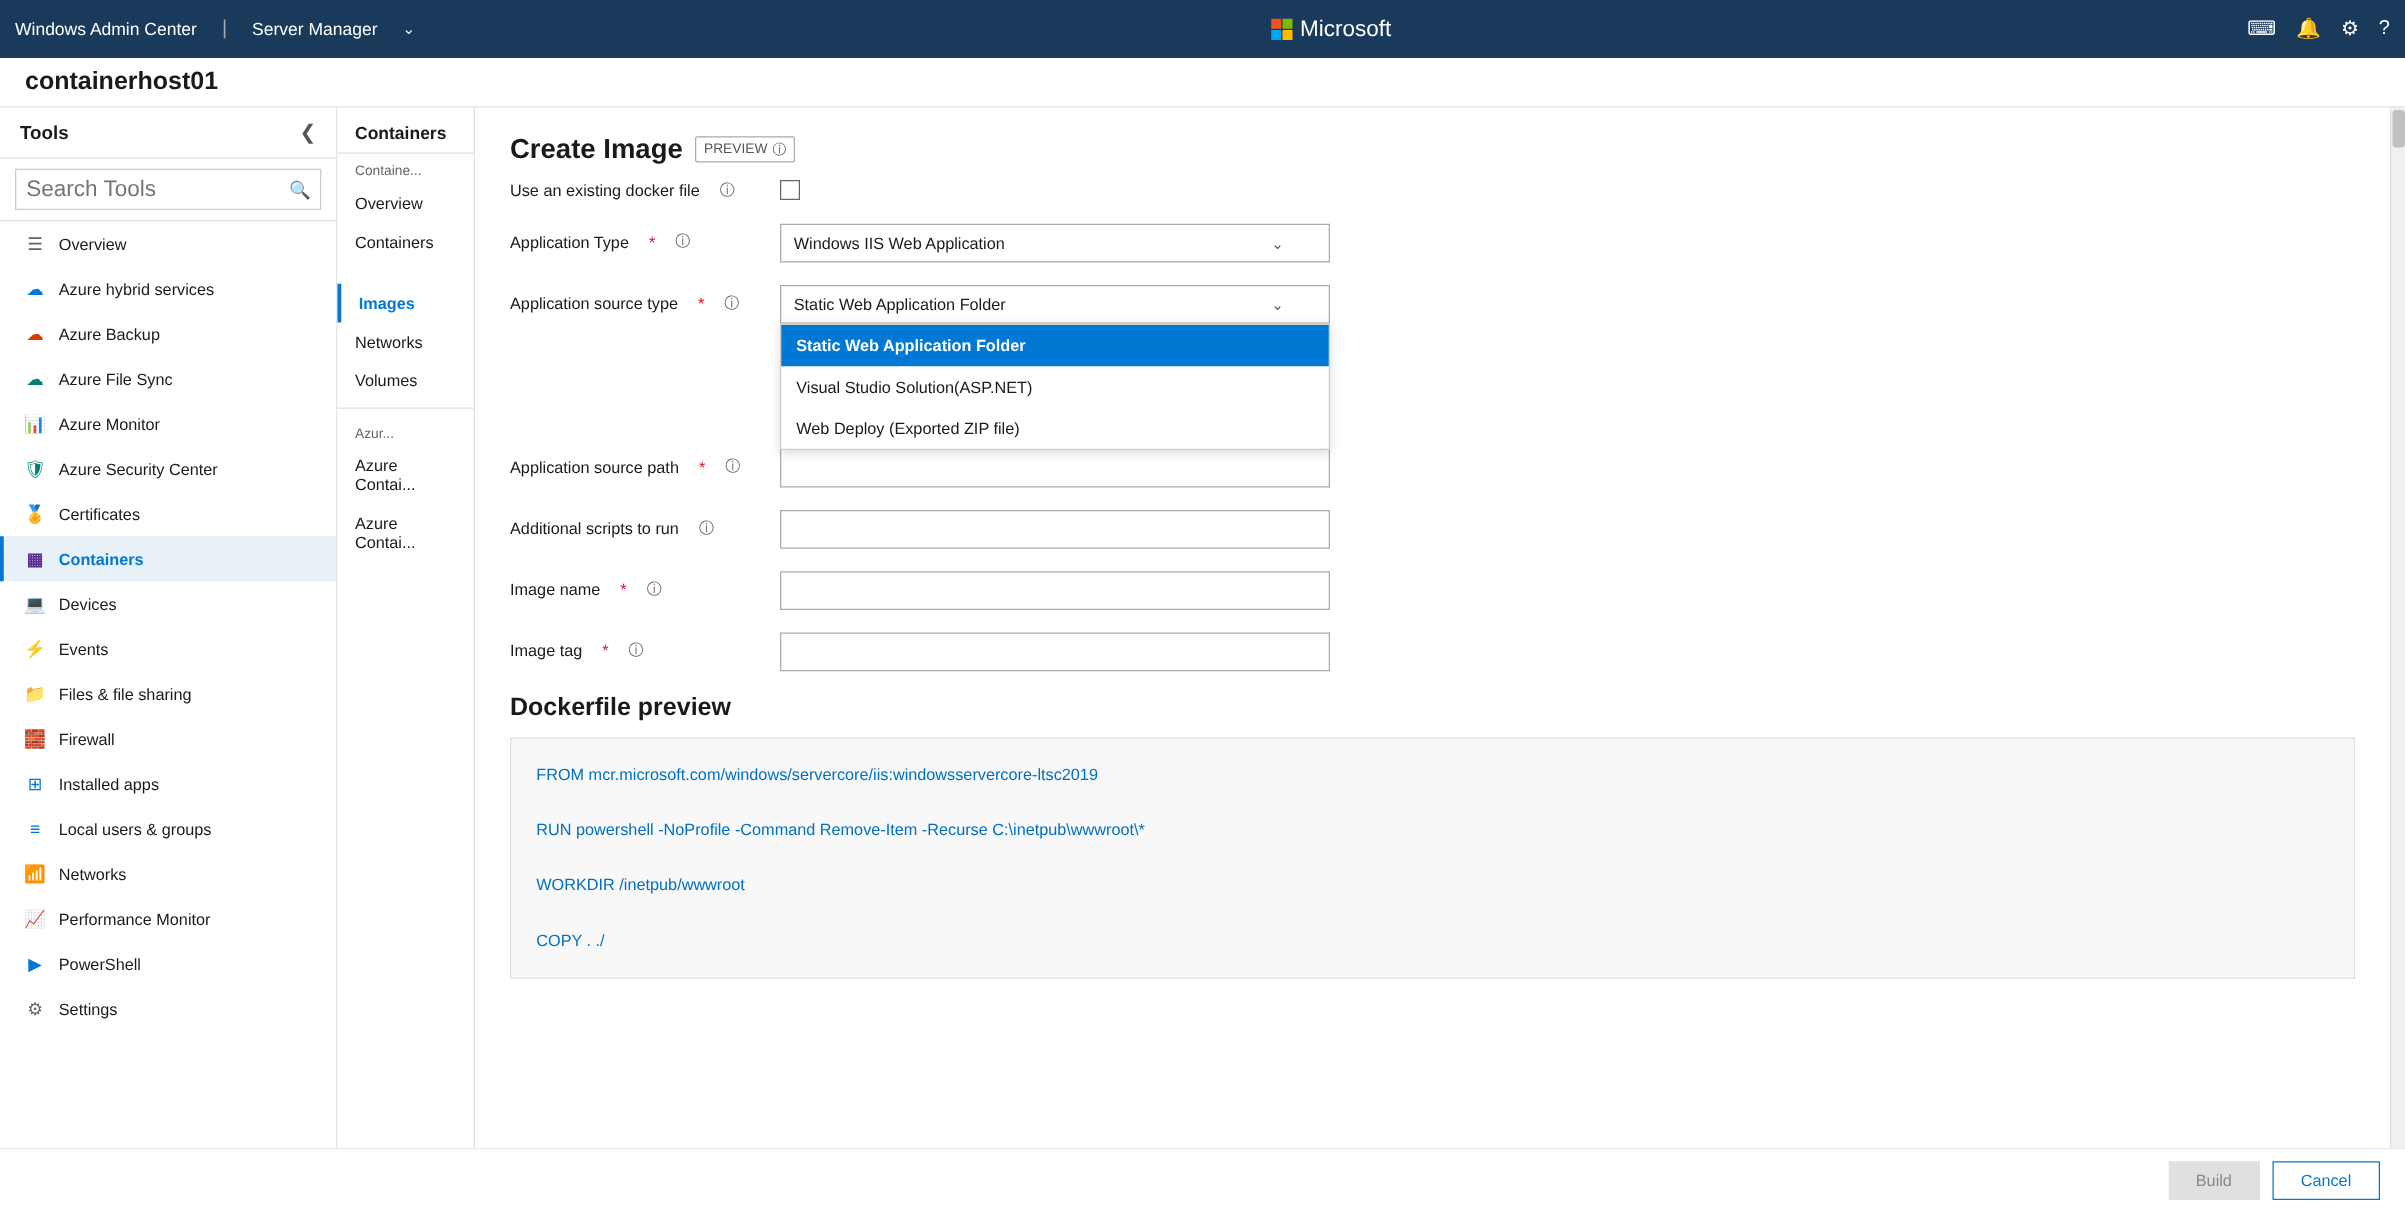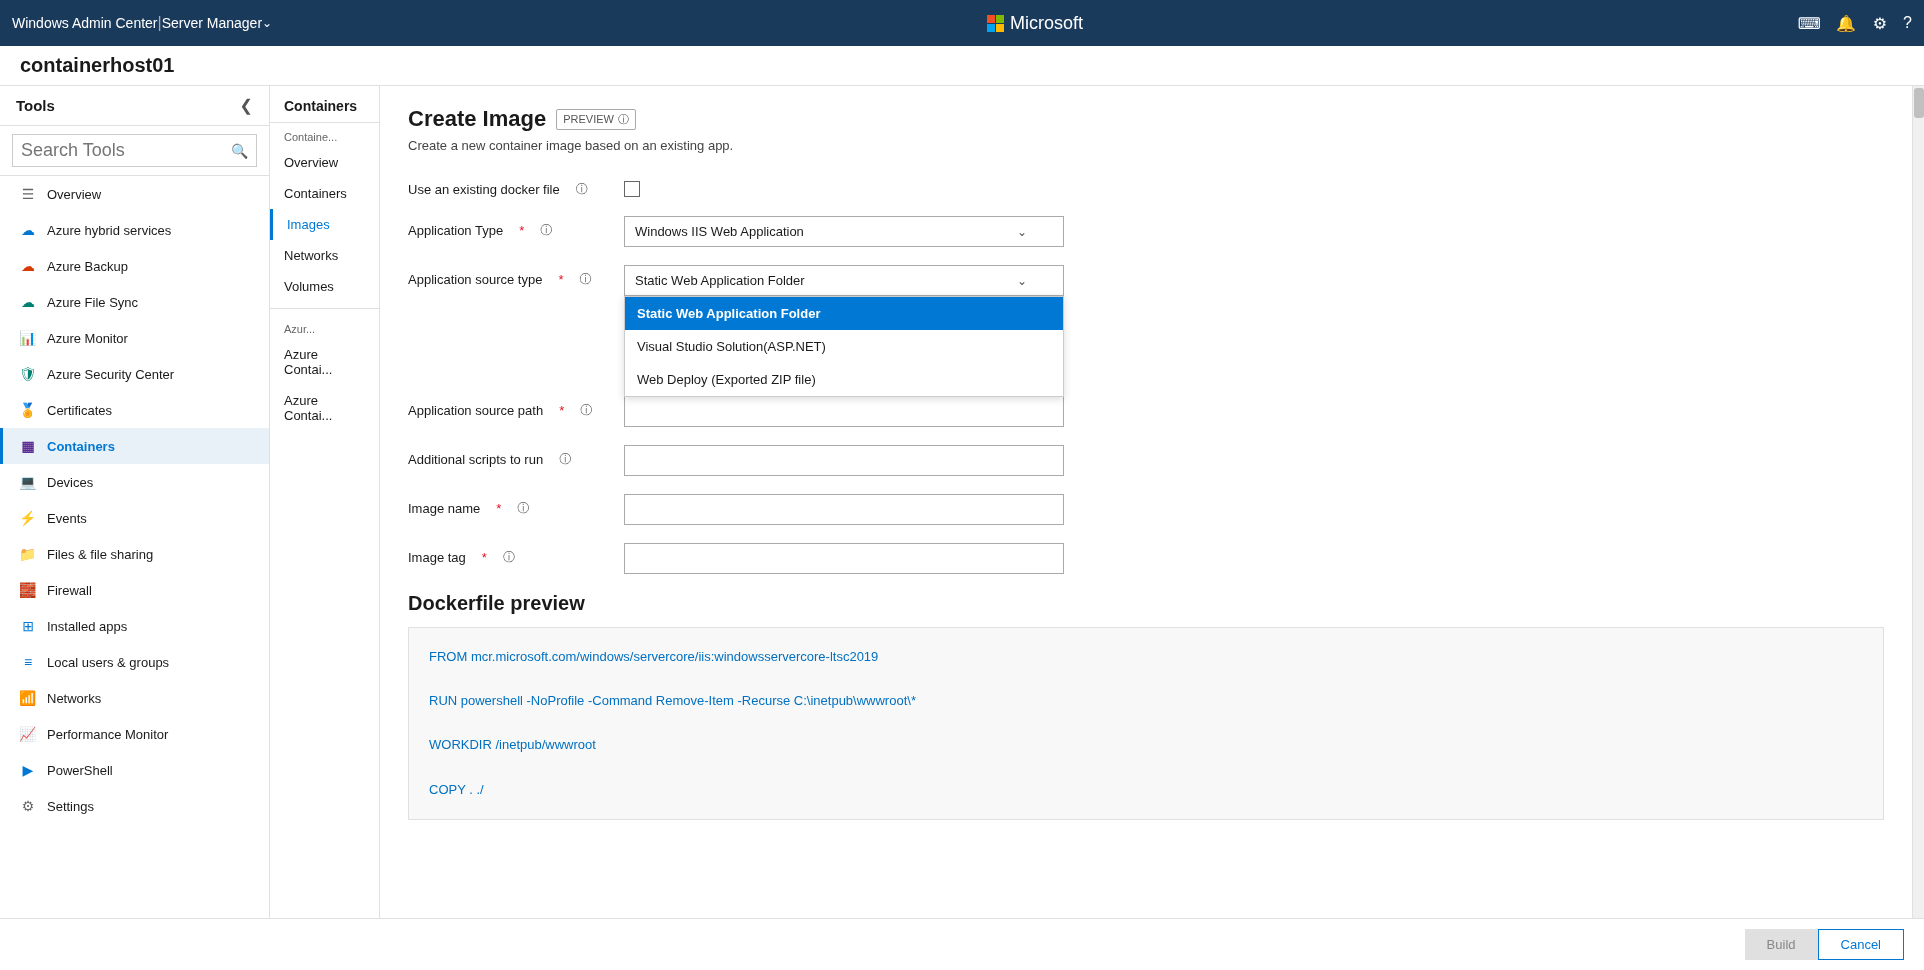--- a/index.html
+++ b/index.html
@@ -183,22 +183,23 @@
       padding: 8px 14px 4px;
     }
     .containers-nav-item {
       padding: 8px 14px;
       font-size: 13px;
       color: #1a1a1a;
       cursor: pointer;
     }
     .containers-nav-item.active {
       color: #0078d4;
-      font-weight: 400;
+      font-weight: 700;
       border-left: 3px solid #0078d4;
+      margin-top: 18px;
     }
     .containers-nav-divider {
       border: none;
       border-top: 1px solid #e0e0e0;
       margin: 6px 0;
     }
 
     
     .main-content {
       flex: 1;
@@ -350,20 +351,21 @@
       flex-direction: column;
     }
 
     
     .bottom-bar {
       background: white;
       border-top: 1px solid #e0e0e0;
       padding: 10px 20px;
       display: flex;
       justify-content: flex-end;
+      gap: 10px;
       position: fixed;
       bottom: 0;
       right: 0;
       left: 0;
     }
     .btn {
       padding: 7px 22px;
       font-size: 13px;
       cursor: pointer;
       border: none;
@@ -380,21 +382,21 @@
 
     
     ::-webkit-scrollbar { width: 8px; height: 8px; }
     ::-webkit-scrollbar-track { background: #f1f1f1; }
     ::-webkit-scrollbar-thumb { background: #c1c1c1; }
   </style>
 </head>
 <body>
 
 <div class="top-bar">
-  <div style="display:flex;align-items:center;gap:0;">
+  <div style="display:flex;align-items:center;gap:20px;">
     <span style="font-size:14px;color:white;font-weight:500;">Windows Admin Center</span>
     <span style="color:#aaa;">|</span>
     <span style="font-size:14px;color:white;cursor:pointer;">Server Manager</span>
     <span style="color:white;font-size:12px;cursor:pointer;">⌄</span>
   </div>
   <div class="top-bar-center">
     <div class="microsoft-logo">
       <div class="ms-squares">
         <div class="ms-sq-1"></div>
         <div class="ms-sq-2"></div>
@@ -523,21 +525,20 @@
 
     <div class="main-content">
 
       <div class="create-image-header">
         <span class="create-image-title">Create Image</span>
         <div class="preview-badge">
           <span>PREVIEW</span>
           <span style="cursor:pointer;">ⓘ</span>
         </div>
       </div>
-      <div class="create-image-subtitle">Create a new container image based on an existing app.</div>
 
       <div class="form-row">
         <div class="form-label">
           <span>Use an existing docker file</span>
           <span style="color:#666;font-size:12px;cursor:pointer;">ⓘ</span>
         </div>
         <div class="form-control-wrap">
           <div class="docker-checkbox"></div>
         </div>
       </div>

